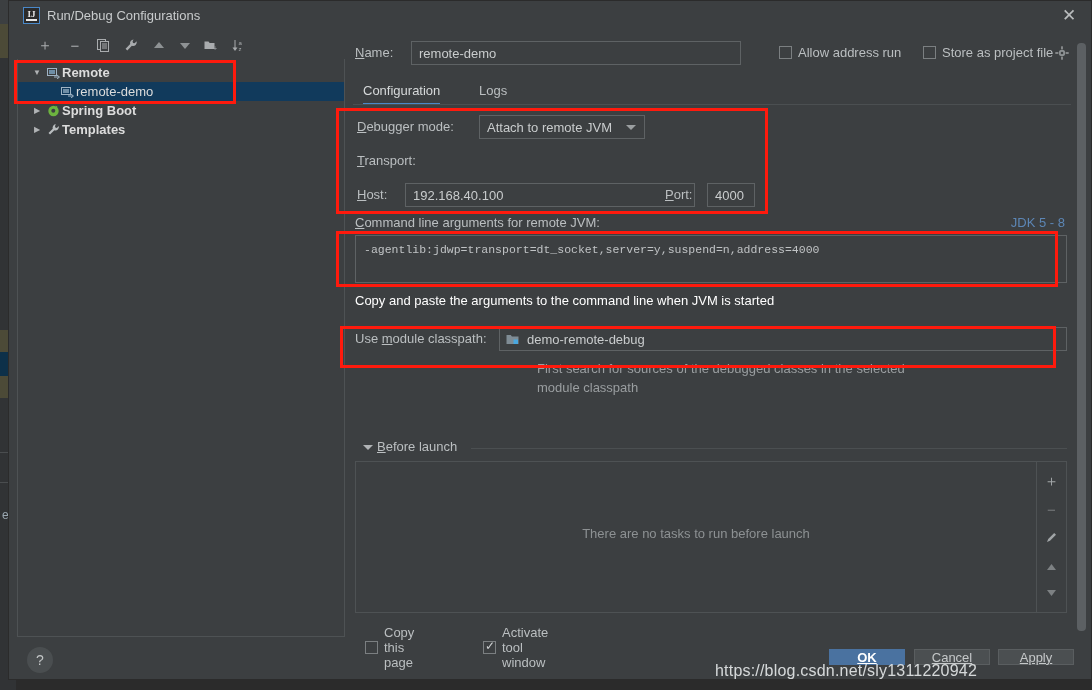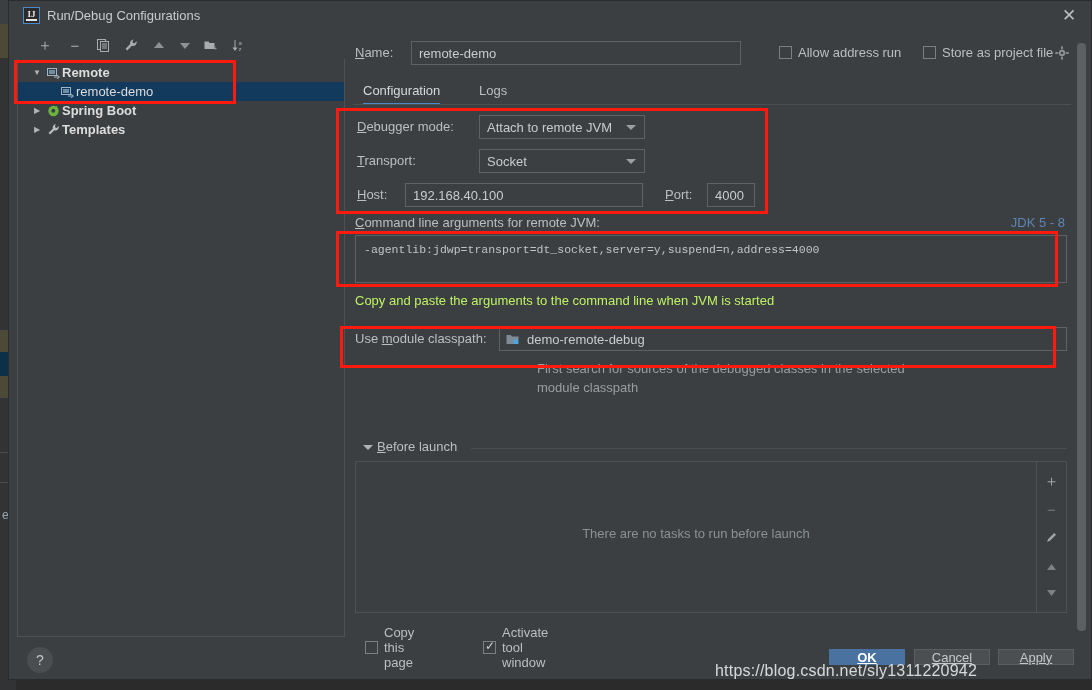--- a/index.html
+++ b/index.html
@@ -153,21 +153,21 @@
 
   
   #cmd-label { position: absolute; left: 2px; top: 182px; }
   #jdk-hint { position: absolute; right: 10px; top: 182px; font-size: 13px; color: #5c86b5; cursor: pointer; }
   #cmd-area {
     position: absolute; left: 2px; top: 202px; width: 712px; height: 48px;
     background: #3c3f41; border: 1px solid #5e6264; color: #c0c3c5;
     font-family: "Liberation Mono", monospace; font-size: 11.5px;
     padding: 7px 8px; overflow: hidden; white-space: pre-wrap;
   }
-  #cmd-hint { position: absolute; left: 2px; top: 260px; font-size: 13px; color: #bef264; }
+  #cmd-hint { position: absolute; left: 2px; top: 260px; font-size: 13px; color: #ffffff; }
 
   
   #mod-label { position: absolute; left: 2px; top: 298px; }
   #mod-combo {
     position: absolute; left: 146px; top: 294px; width: 568px; height: 24px;
     background: #3c3f41; border: 1px solid #5e6264; color: #c9cccd;
     font-size: 13px; display: flex; align-items: center; padding-left: 6px; cursor: pointer;
   }
   #mod-hint {
     position: absolute; left: 148px; top: 326px; width: 400px;
@@ -394,28 +394,24 @@
     <div id="dbg-block">
       <div class="frow" style="top:0;width:100%;">
         <span class="lbl"><span class="mn">D</span>ebugger mode:</span>
         <div class="combo" style="left:124px;width:166px;">
           <span>Attach to remote JVM</span>
           <span class="arrow"></span>
         </div>
       </div>
       <div class="frow" style="top:34px;width:100%;">
         <span class="lbl"><span class="mn">T</span>ransport:</span>
-        <div class="combo" style="left:124px;width:166px;">
-          <span>Socket</span>
-          <span class="arrow"></span>
-        </div>
       </div>
       <div class="frow" style="top:68px;width:100%;">
         <span class="lbl"><span class="mn">H</span>ost:</span>
-        <input class="tinput" style="left: 50px; width: 238px;" type="text" value="192.168.40.100">
+        <input class="tinput" style="left: 50px; width: 290px;" type="text" value="192.168.40.100">
         <span class="lbl" style="position:absolute;left:310px;top:4px;"><span class="mn">P</span>ort:</span>
         <input class="tinput" style="left: 352px; width: 48px;" type="text" value="4000">
       </div>
     </div>
 
     <span id="cmd-label" class="lbl"><span class="mn">C</span>ommand line arguments for remote JVM:</span>
     <span id="jdk-hint">JDK 5 - 8</span>
     <div id="cmd-area">-agentlib:jdwp=transport=dt_socket,server=y,suspend=n,address=4000</div>
     <div id="cmd-hint">Copy and paste the arguments to the command line when JVM is started</div>
 

